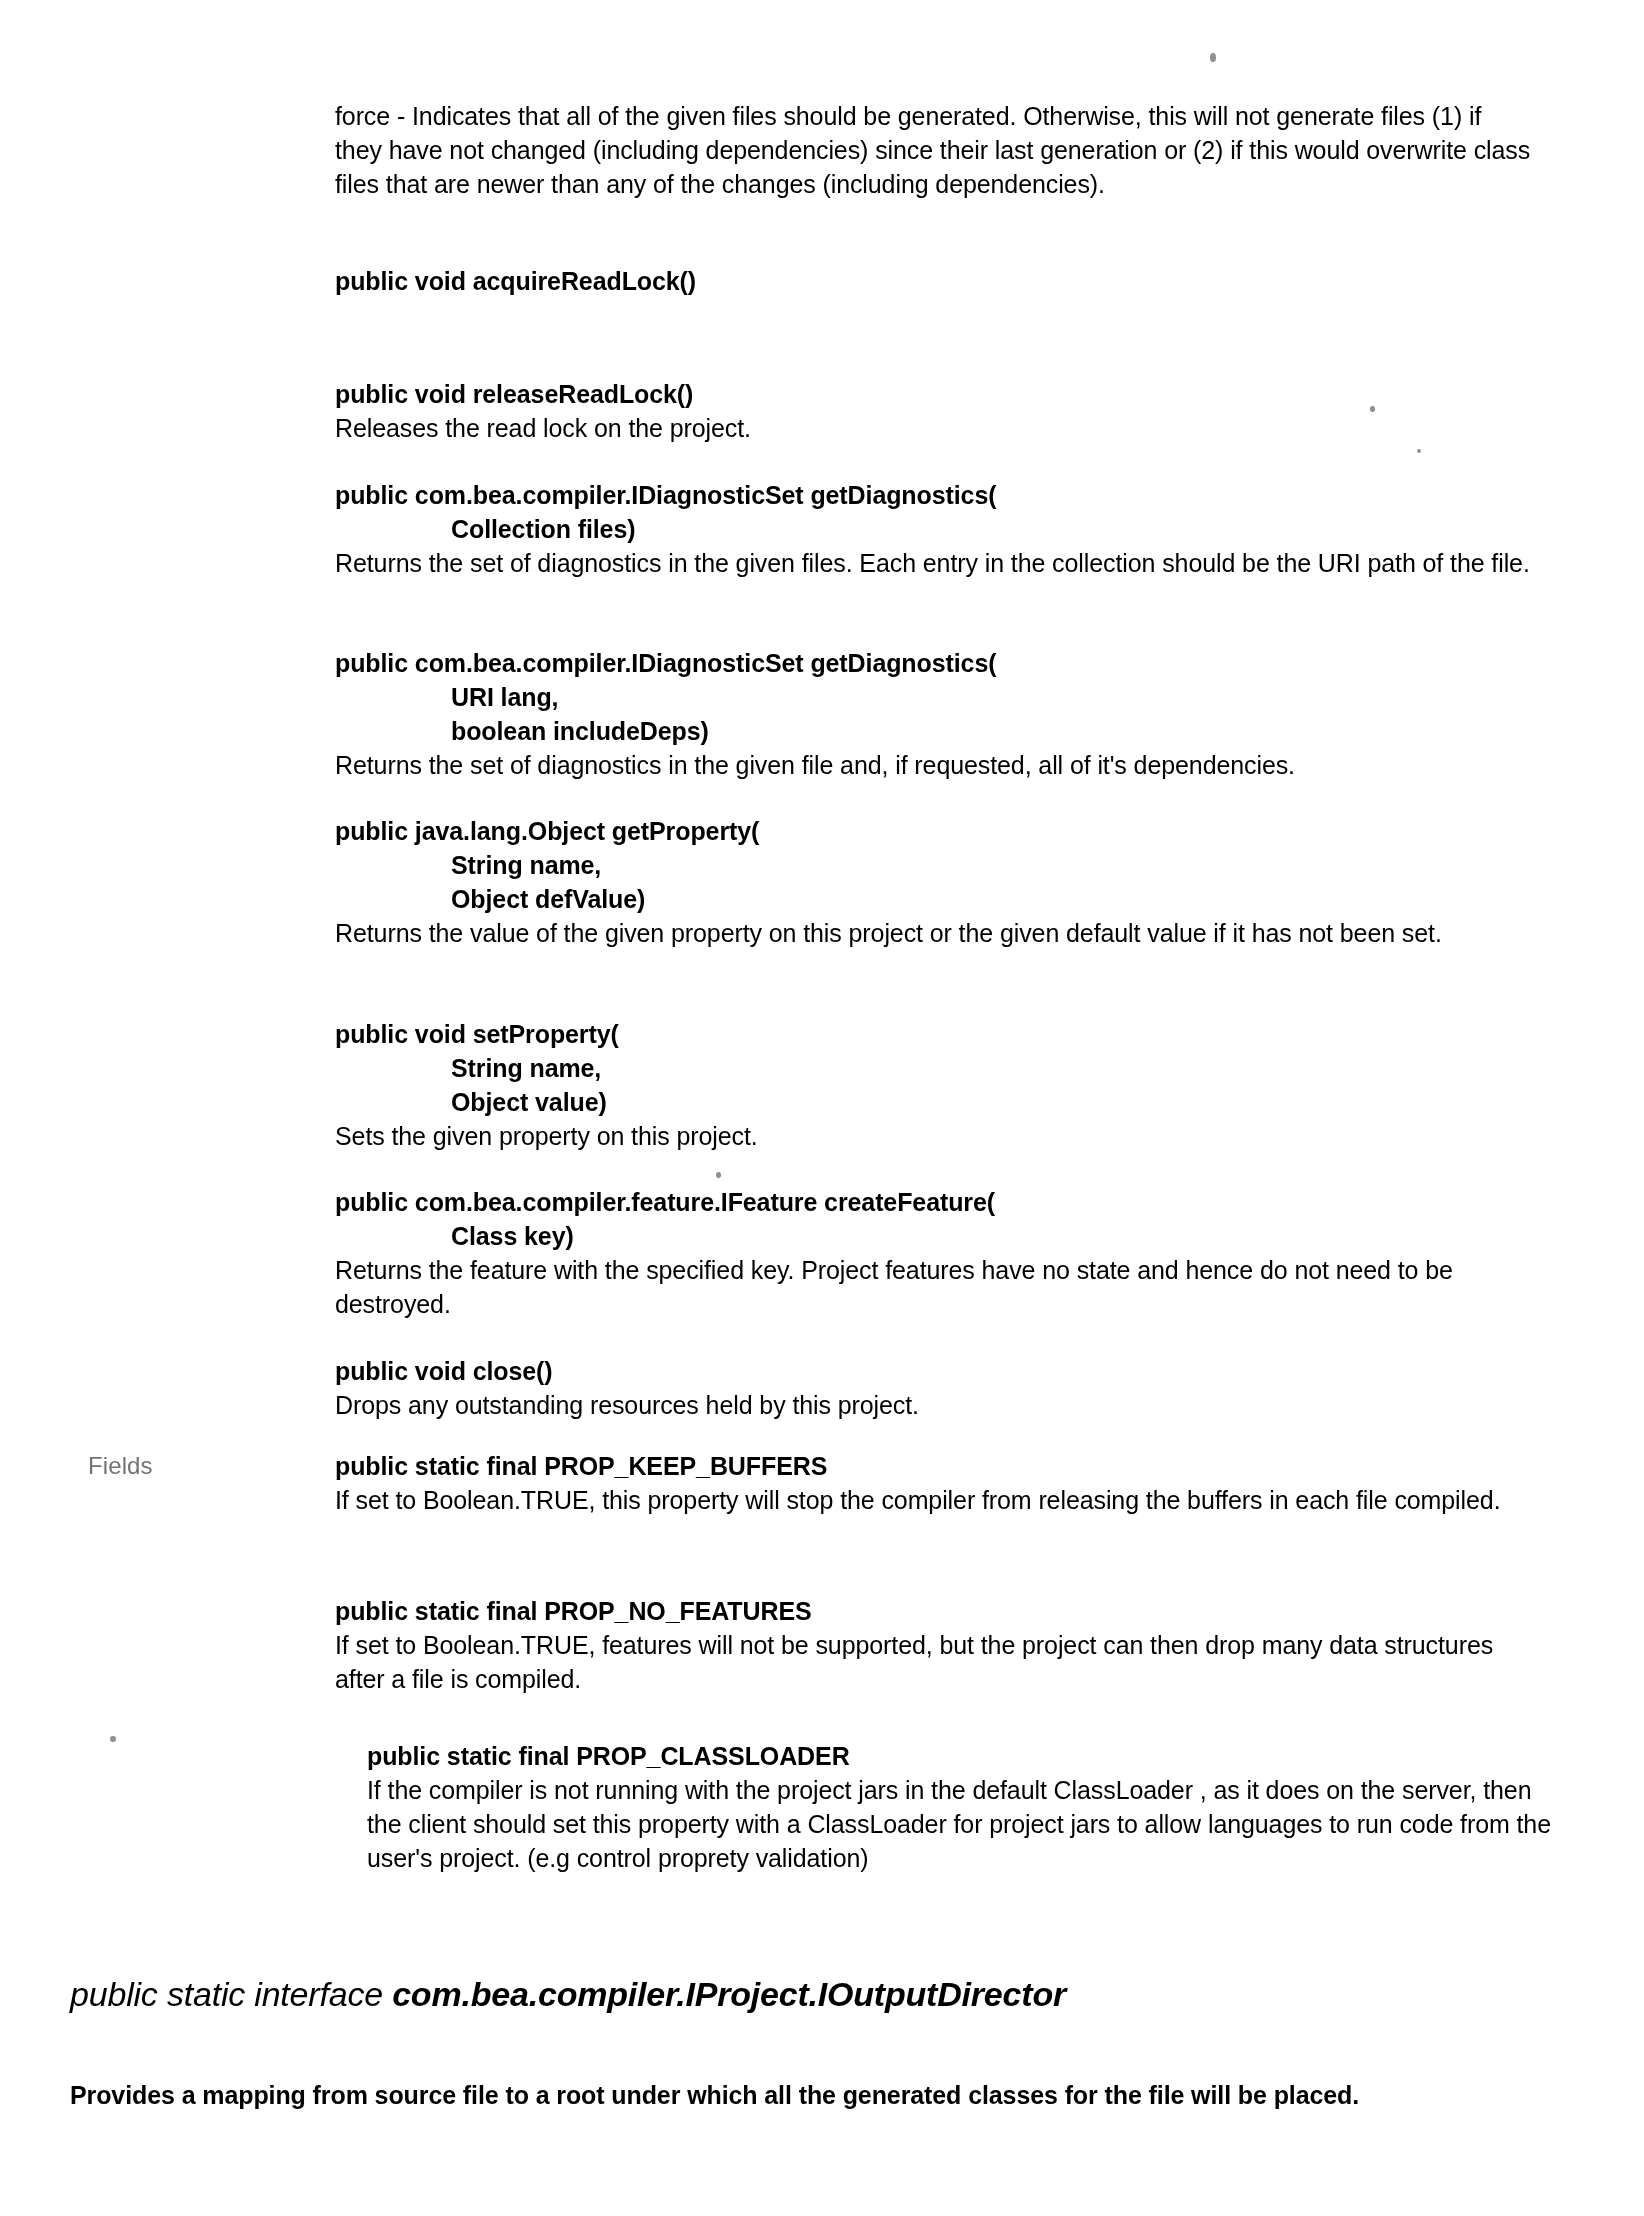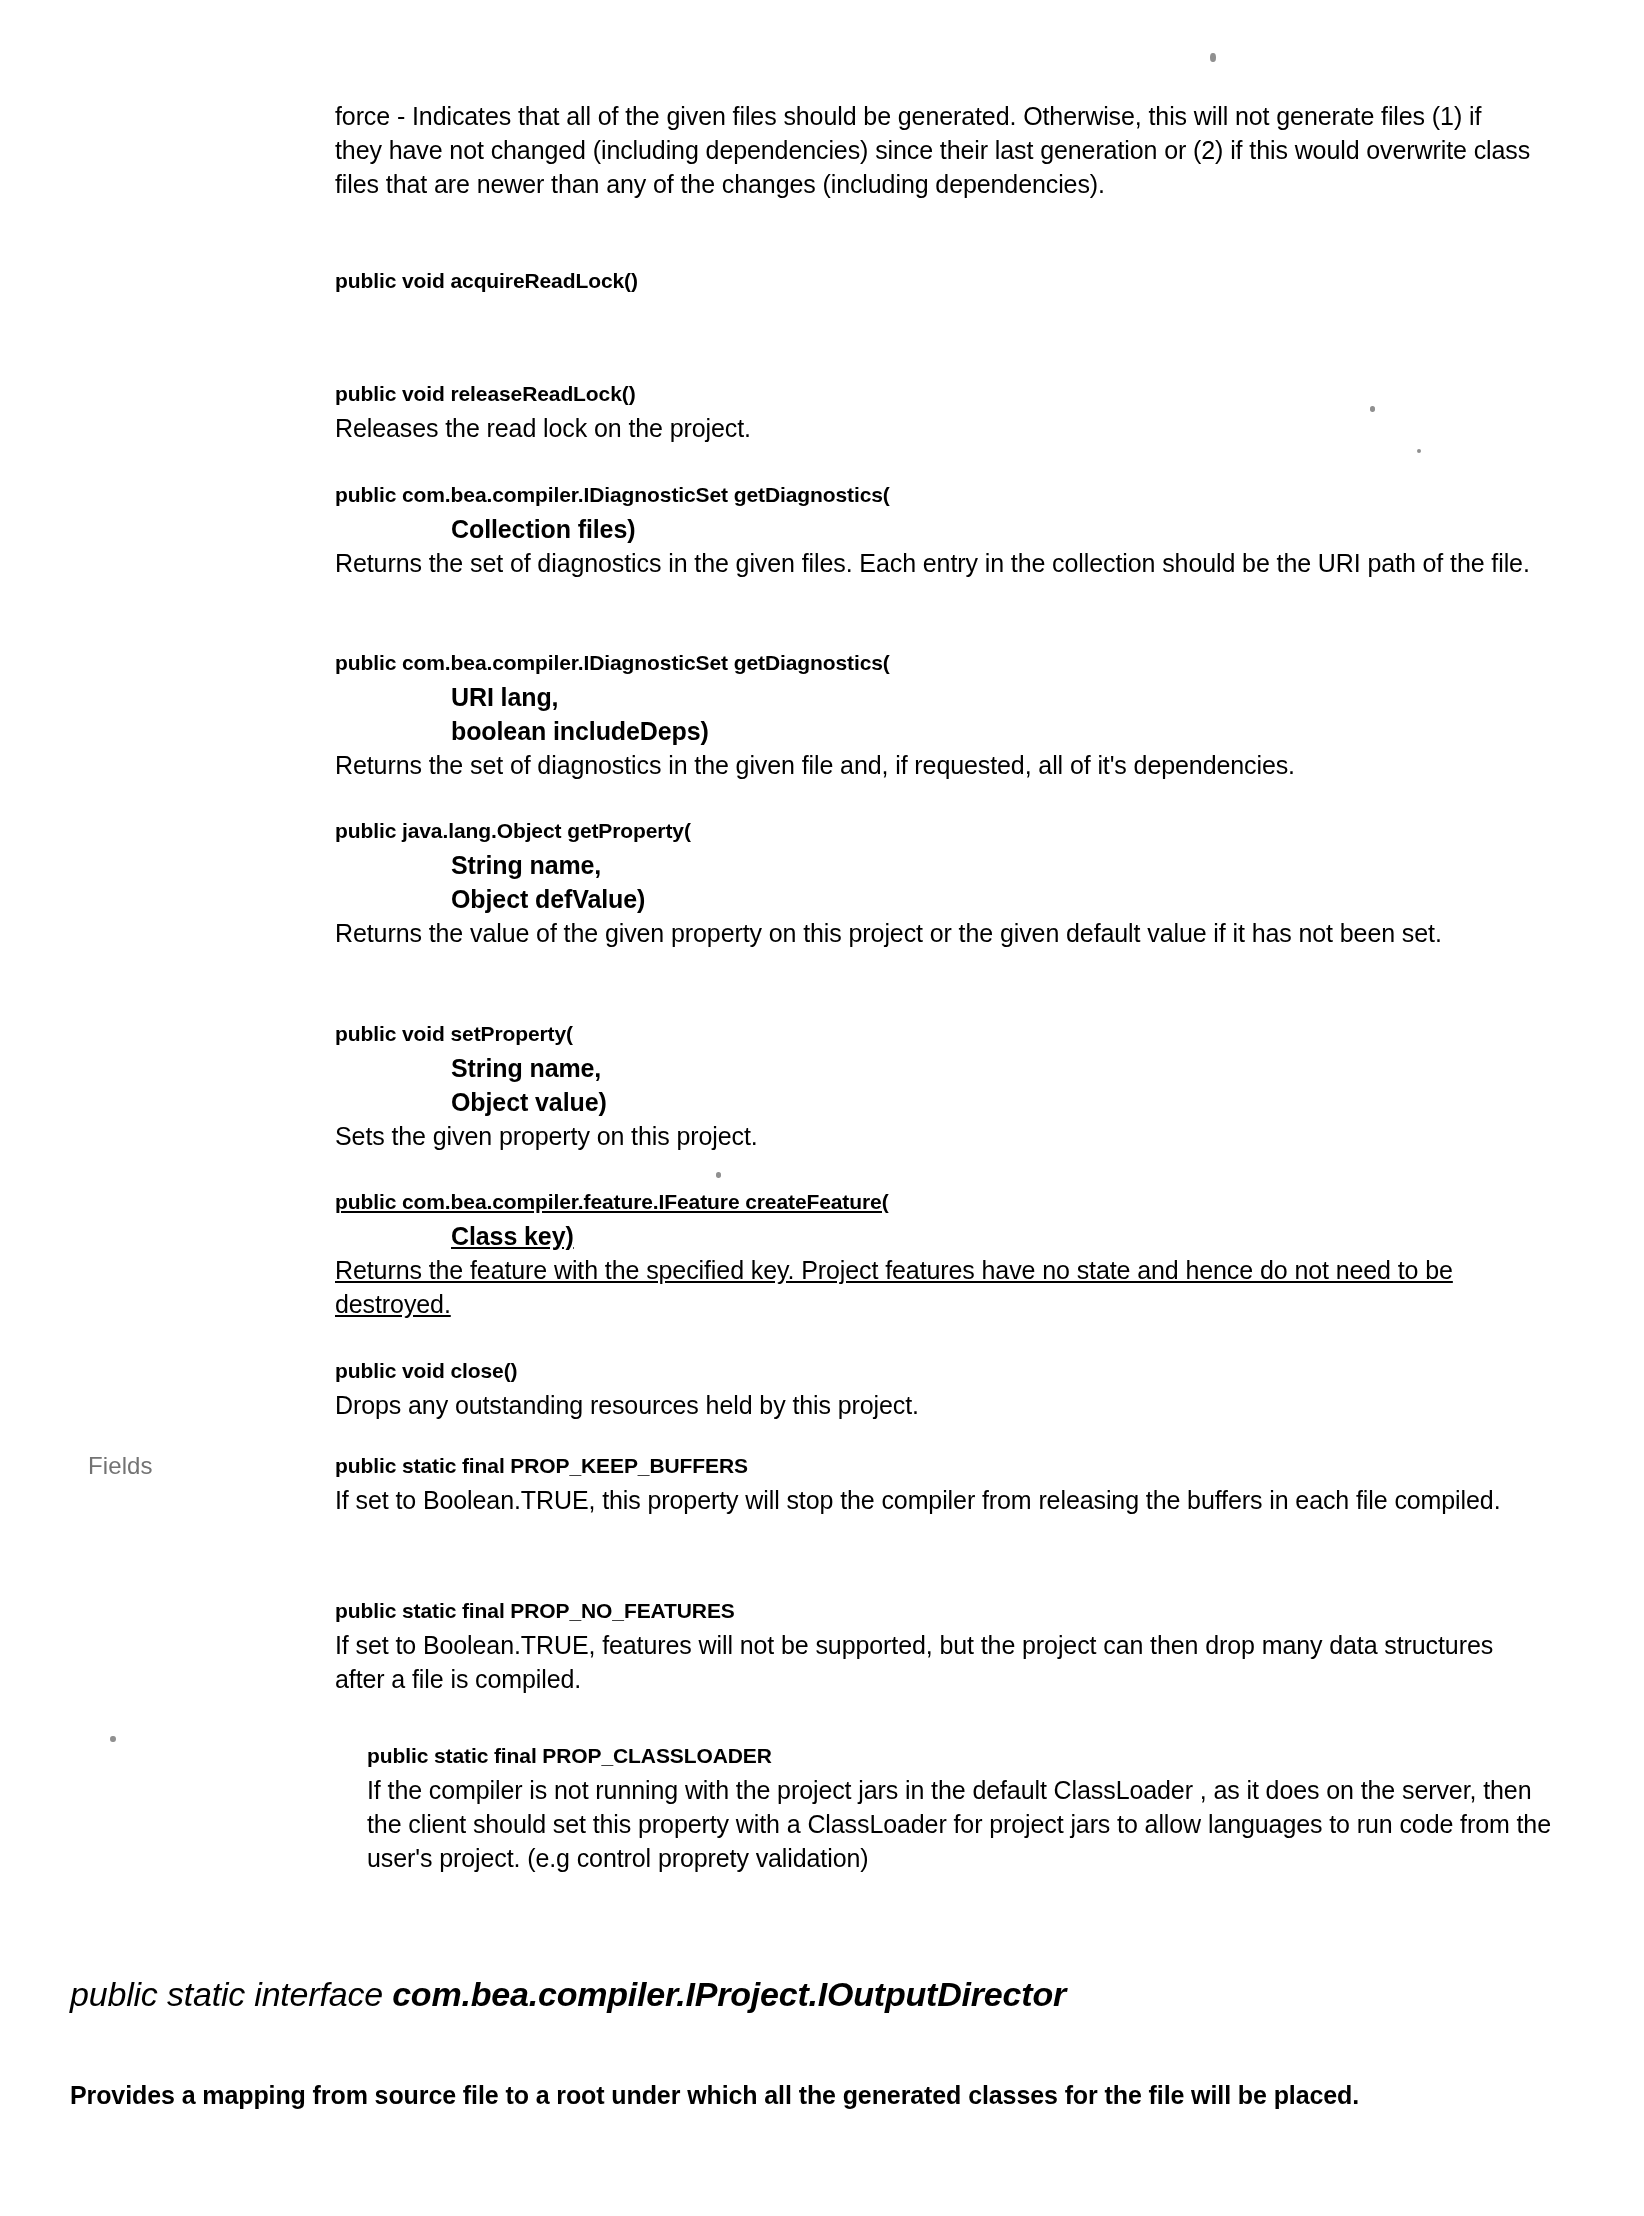--- a/index.html
+++ b/index.html
@@ -41,21 +41,21 @@
 
   .content-col {
     position: absolute;
     left: 335px;
     width: 1198px;
   }
 
   
   .sig {
     font-weight: bold;
-    font-size: 21px;
+    font-size: 25px;
     line-height: 34px;
     letter-spacing: -0.1px;
     margin: 0;
   }
   .sig-param {
     font-weight: bold;
     font-size: 25px;
     line-height: 34px;
     letter-spacing: -0.1px;
     margin: 0;
@@ -141,21 +141,21 @@
     <p class="desc">Returns the value of the given property on this project or the given default value if it has not been set.</p>
   </div>
 
   <div class="content-col" style="top:1017px;">
     <p class="sig">public void setProperty(</p>
     <p class="sig-param">String name,</p>
     <p class="sig-param">Object value)</p>
     <p class="desc">Sets the given property on this project.</p>
   </div>
 
-  <div class="content-col" style="top:1185px;text-decoration:underline;">
+  <div class="content-col" style="top:1185px;">
     <p class="sig">public com.bea.compiler.feature.IFeature createFeature(</p>
     <p class="sig-param">Class key)</p>
     <p class="desc">Returns the feature with the specified key. Project features have no state and hence do not need to be destroyed.</p>
   </div>
 
   <div class="content-col" style="top:1354px;">
     <p class="sig">public void close()</p>
     <p class="desc">Drops any outstanding resources held by this project.</p>
   </div>
 

